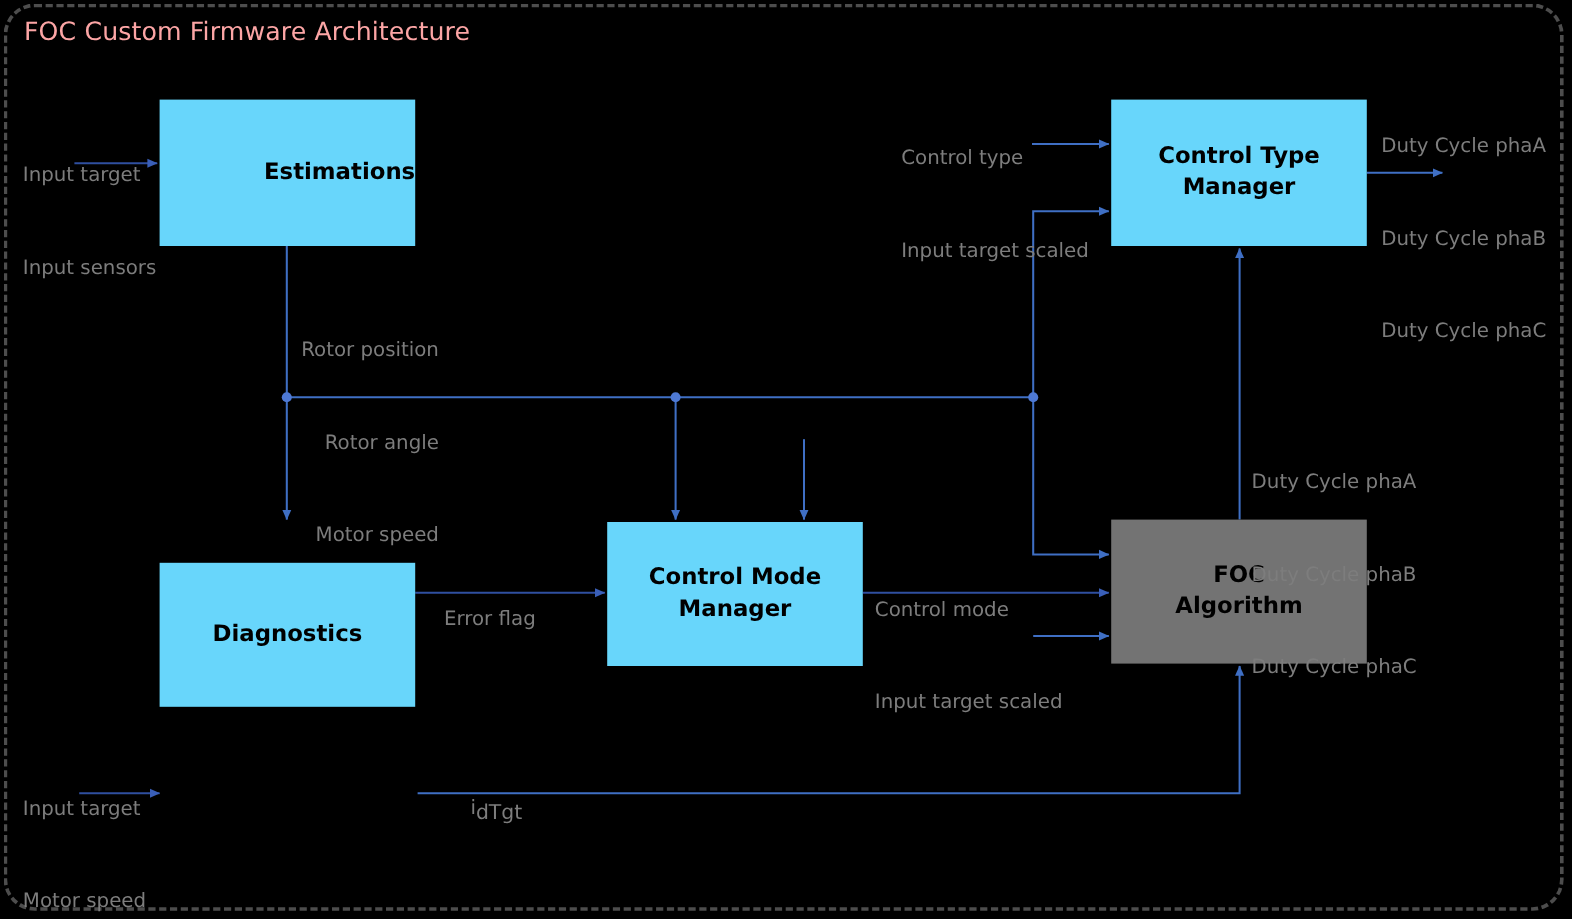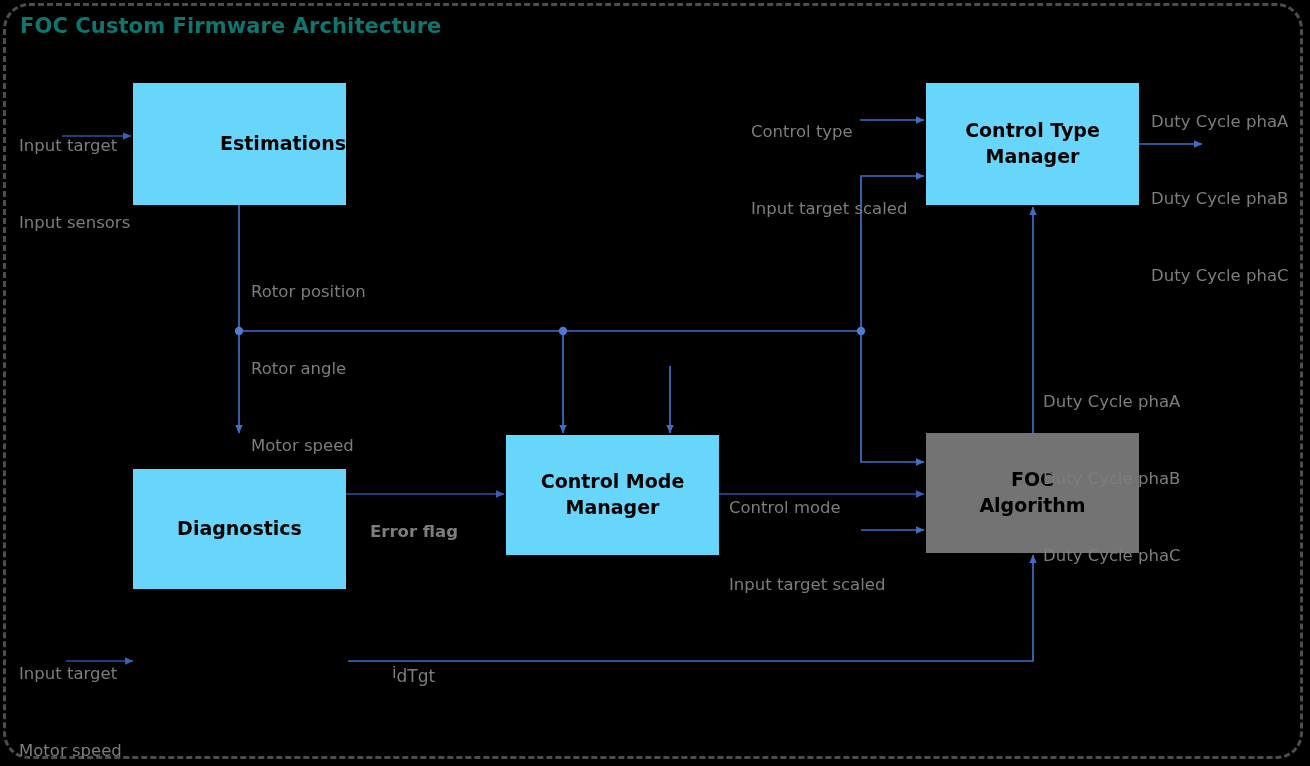--- a/index.html
+++ b/index.html
@@ -28,22 +28,22 @@
     border: 3px dashed #4d4d4d;
     border-radius: 26px;
     box-sizing: border-box;
     pointer-events: none;
   }
   #title {
     position: absolute;
     left: 20px;
     top: 14px;
     font-size: 21px;
-    font-weight: bold;
-    color: #0f766e;
+    font-weight: normal;
+    color: #fca5a5;
     letter-spacing: 0.1px;
     white-space: nowrap;
   }
   .block {
     position: absolute;
     box-sizing: border-box;
     display: flex;
     align-items: center;
     justify-content: center;
     text-align: center;
@@ -169,34 +169,34 @@
     <div>Control type</div>
     <div>Input target scaled</div>
   </div>
 
   <div class="lbl" style="left:1151px; top:58px;">
     <div>Duty Cycle phaA</div>
     <div>Duty Cycle phaB</div>
     <div>Duty Cycle phaC</div>
   </div>
 
-  <div class="lbl" style="left:251px; top:228px;">
+  <div class="lbl" style="left:251px; top:228px;text-align:right;">
     <div>Rotor position</div>
     <div>Rotor angle</div>
     <div>Motor speed</div>
   </div>
 
   <div class="lbl" style="left:1043px; top:338px;">
     <div>Duty Cycle phaA</div>
     <div>Duty Cycle phaB</div>
     <div>Duty Cycle phaC</div>
   </div>
 
 
-  <div class="lbl" style="left:370px; top:468px;font-weight:bold;">
+  <div class="lbl" style="left:370px; top:452px;">
     <div>Error flag</div>
   </div>
 
   <div class="lbl" style="left:729px; top:444px;">
     <div>Control mode</div>
     <div>Input target scaled</div>
   </div>
 
 
   <div class="lbl" style="left:19px; top:610px;">

